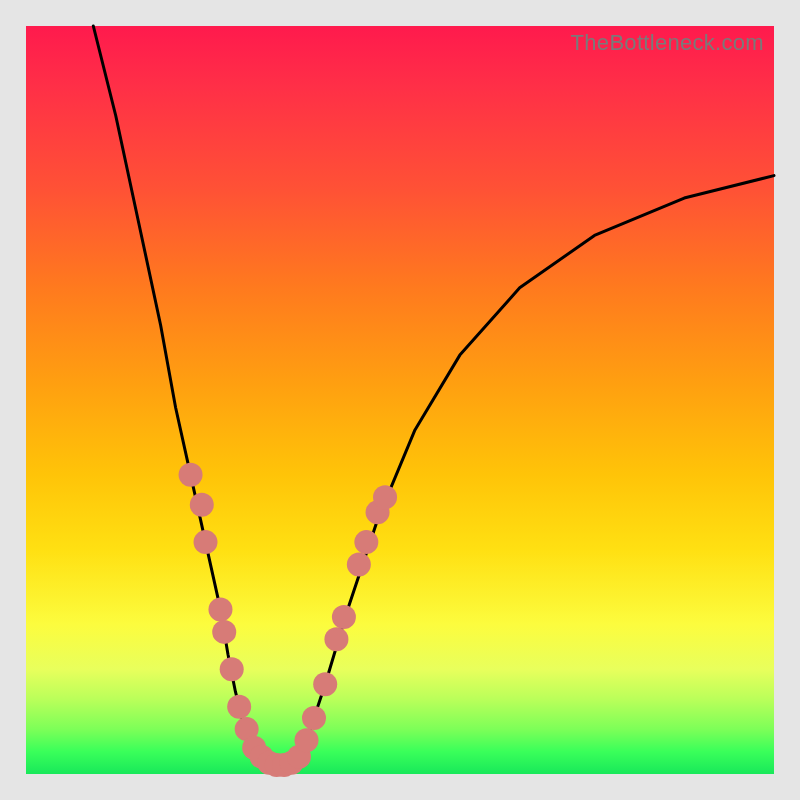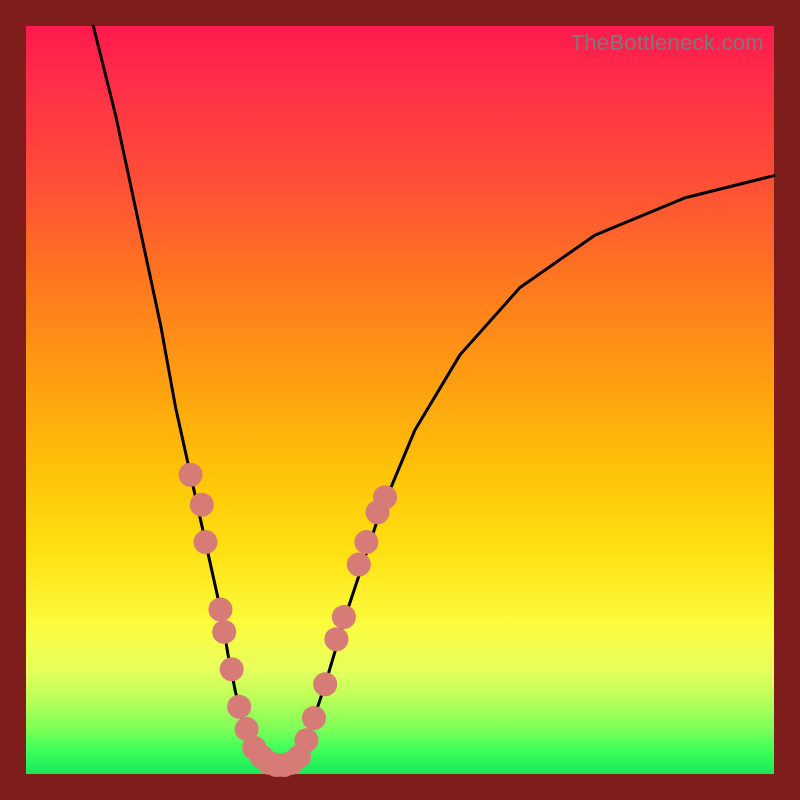--- a/index.html
+++ b/index.html
@@ -6,21 +6,21 @@
     margin: 0;
     padding: 0;
     width: 800px;
     height: 800px;
     overflow: hidden;
     font-family: Arial, Helvetica, sans-serif;
   }
   .outer {
     width: 800px;
     height: 800px;
-    background: #7f1d1d;
+    background: #e5e5e5;
     position: relative;
   }
   .plot-area {
     position: absolute;
     left: 26px;
     top: 26px;
     width: 748px;
     height: 748px;
     
     background: linear-gradient(

